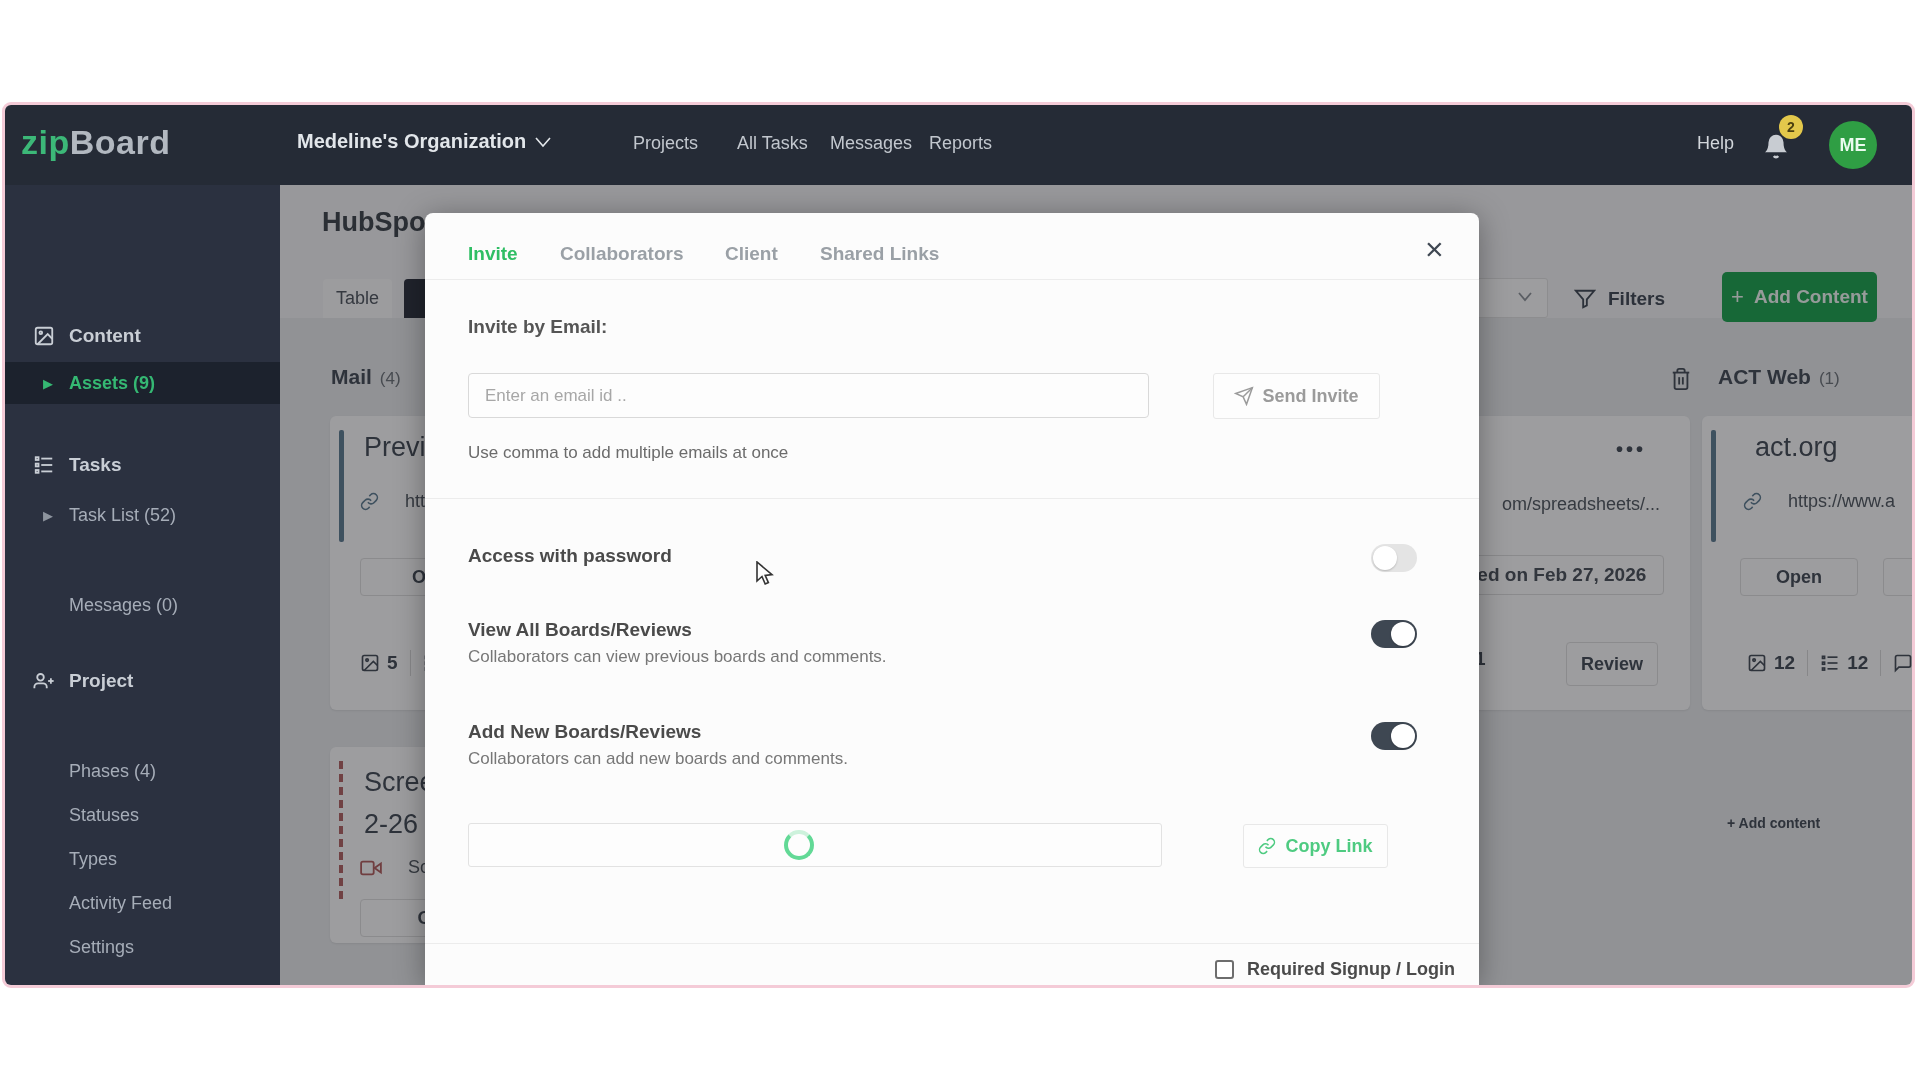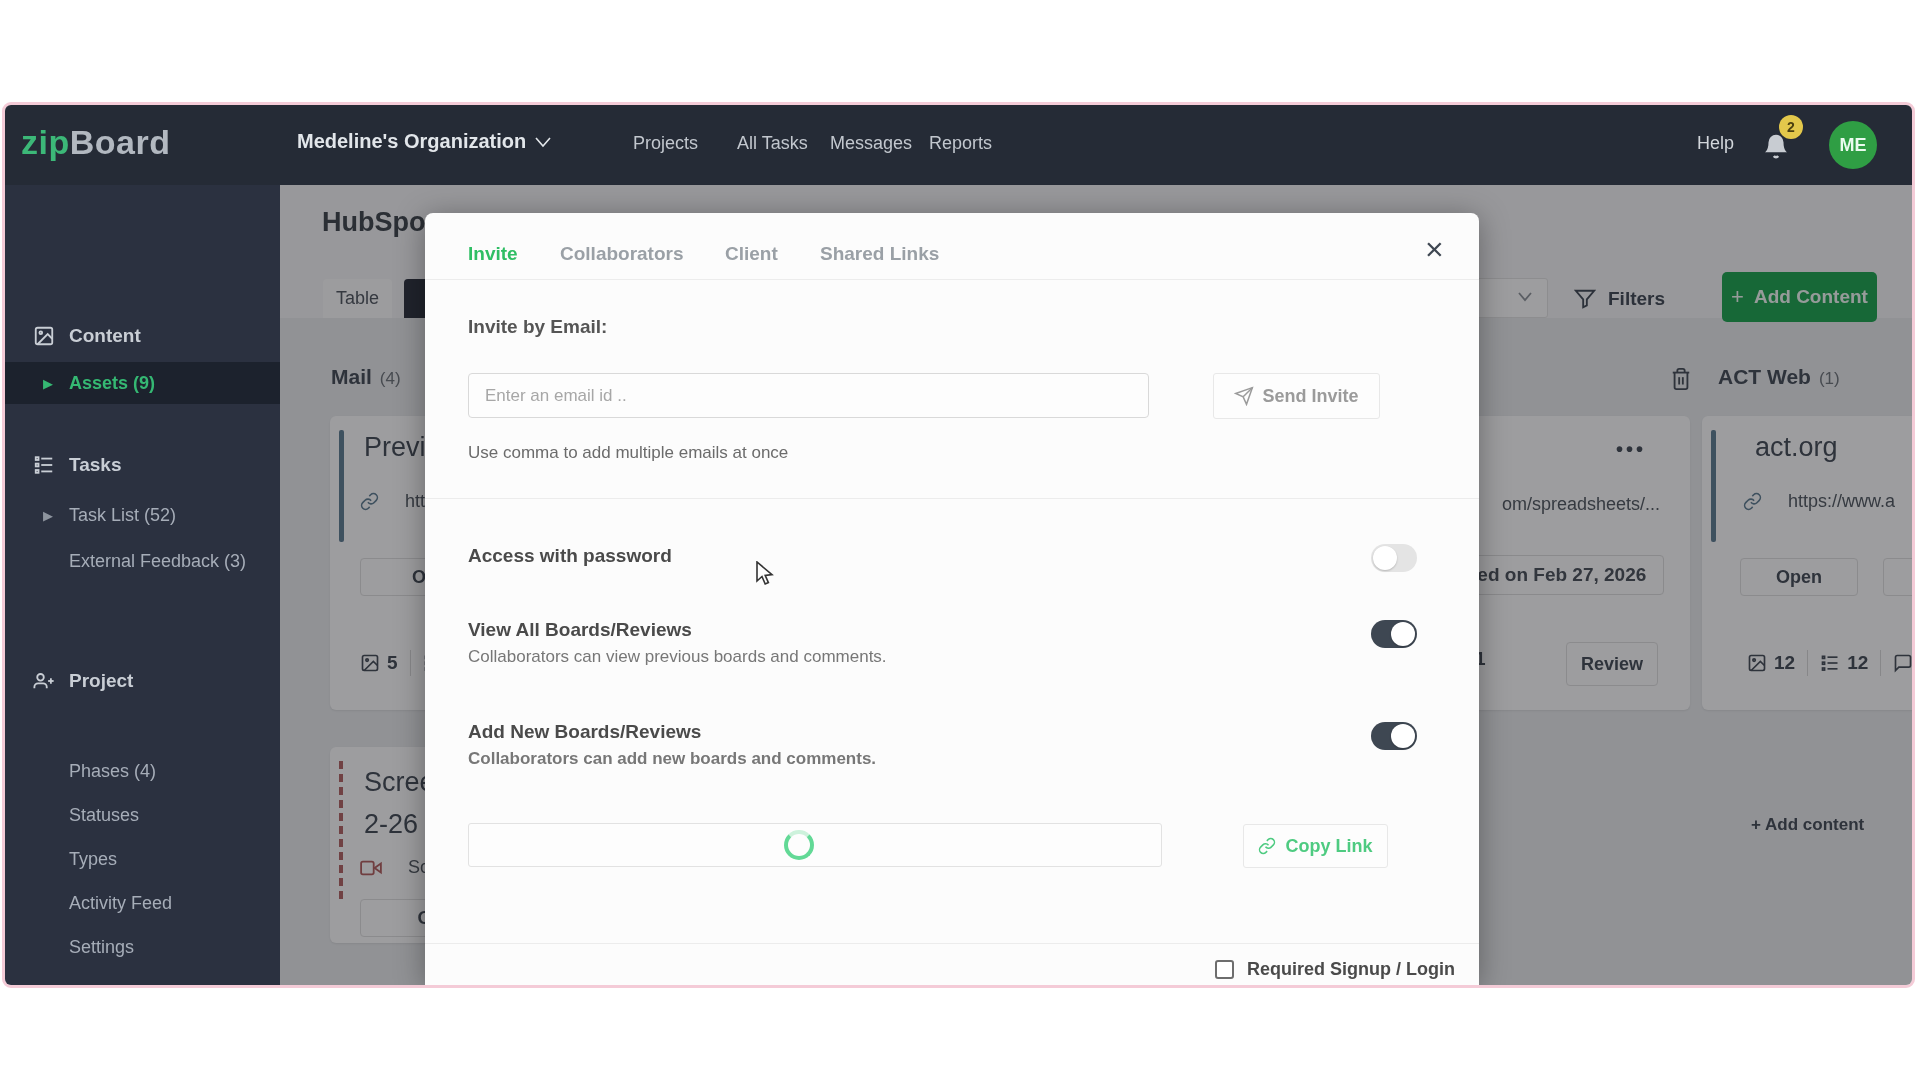--- a/index.html
+++ b/index.html
@@ -58,21 +58,21 @@
     background:repeating-linear-gradient(#b06060 0 8px,transparent 8px 13px);}
   .card-title{position:absolute;font-size:27px;color:#3f4752;}
   .link-row{position:absolute;display:flex;align-items:center;gap:26px;font-size:18px;color:#4c545c;white-space:nowrap;}
   .card-btn{position:absolute;height:38px;background:#fdfdfd;border:1px solid #dfdfdf;border-radius:4px;
     display:flex;align-items:center;justify-content:center;font-size:18px;font-weight:600;color:#3f4752;cursor:pointer;}
   .stats{position:absolute;display:flex;align-items:center;font-size:19px;font-weight:600;color:#3f4752;}
   .stat-div{width:1px;height:26px;background:#d8d8d8;margin:0 12px;}
   .dots-menu{position:absolute;font-size:20px;font-weight:700;color:#3f4752;letter-spacing:3px;cursor:pointer;}
   .date-badge{position:absolute;border:1px solid #dcdcdc;border-radius:4px;background:#fdfdfd;height:40px;
     display:flex;align-items:center;padding:0 14px;font-size:19px;font-weight:600;color:#454c55;white-space:nowrap;}
-  .add-content-link{position:absolute;font-size:17px;font-weight:600;color:#3f4752;cursor:pointer;margin-left:24px;}
+  .add-content-link{position:absolute;font-size:14px;font-weight:600;color:#3f4752;cursor:pointer;}
 
   .overlay{position:absolute;left:275px;top:80px;right:0;bottom:0;background:rgba(25,25,28,0.42);z-index:5;}
 
   
   .modal{position:absolute;left:420px;top:108px;width:1054px;height:772px;background:#fcfcfc;
     border-radius:8px 8px 0 0;z-index:10;box-shadow:0 4px 30px rgba(0,0,0,.35);}
   .mtab{position:absolute;top:30px;font-size:19px;font-weight:600;color:#9aa0a6;cursor:pointer;}
   .mtab.active{color:#2fbe64;font-weight:700;}
   .modal-close{position:absolute;left:1000px;top:20px;font-size:32px;color:#3f4752;cursor:pointer;line-height:1;}
   .mdivider{position:absolute;left:0;width:100%;height:1px;background:#ececec;}
@@ -150,22 +150,22 @@
           <rect x="3" y="3.5" width="3" height="3"></rect>
           <rect x="3" y="10.5" width="3" height="3"></rect>
           <rect x="3" y="17.5" width="3" height="3"></rect>
         </svg>
       <span class="side-section">Tasks</span>
     </div>
     <div class="side-row" style="top:310px;">
       <span class="side-arrow">▶</span>
       <span class="side-sub">Task List (52)</span>
     </div>
-    <div class="side-row" style="top:356px;">
-      <span class="side-sub">External Feedback (3)</span>
+    <div class="side-row" style="top:400px;">
+      <span class="side-sub">Messages (0)</span>
     </div>
     <div class="side-row" style="top:476px;">
       <svg class="sicon" viewBox="0 0 24 24" fill="none" stroke="#c9ced5" stroke-width="2">
           <path d="M15 20v-1.5a4 4 0 0 0-4-4H5.5a4 4 0 0 0-4 4V20"></path>
           <circle cx="8.2" cy="8" r="3.6"></circle>
           <line x1="19.5" y1="9" x2="19.5" y2="15"></line>
           <line x1="16.5" y1="12" x2="22.5" y2="12"></line>
         </svg>
       <span class="side-section">Project</span>
     </div>
@@ -340,21 +340,21 @@
         <div class="knob"></div>
       </div>
 
     <div class="setting-title" style="top:406px;">View All Boards/Reviews</div>
     <div class="setting-sub" style="top:434px;">Collaborators can view previous boards and comments.</div>
     <div class="toggle on" style="top:407px;">
         <div class="knob"></div>
       </div>
 
     <div class="setting-title" style="top:508px;">Add New Boards/Reviews</div>
-    <div class="setting-sub" style="top:536px;font-weight:bold;">Collaborators can add new boards and comments.</div>
+    <div class="setting-sub" style="top:536px;">Collaborators can add new boards and comments.</div>
     <div class="toggle on" style="top:509px;">
         <div class="knob"></div>
       </div>
 
     <div class="link-box">
       <div class="spinner"></div>
     </div>
     <div class="copy-btn">
       <svg width="18" height="18" viewBox="0 0 24 24" fill="none" stroke="#4ecb81" stroke-width="2">
           <path d="M10 13a5 5 0 0 0 7.54.54l3-3a5 5 0 0 0-7.07-7.07l-1.72 1.71"></path>

